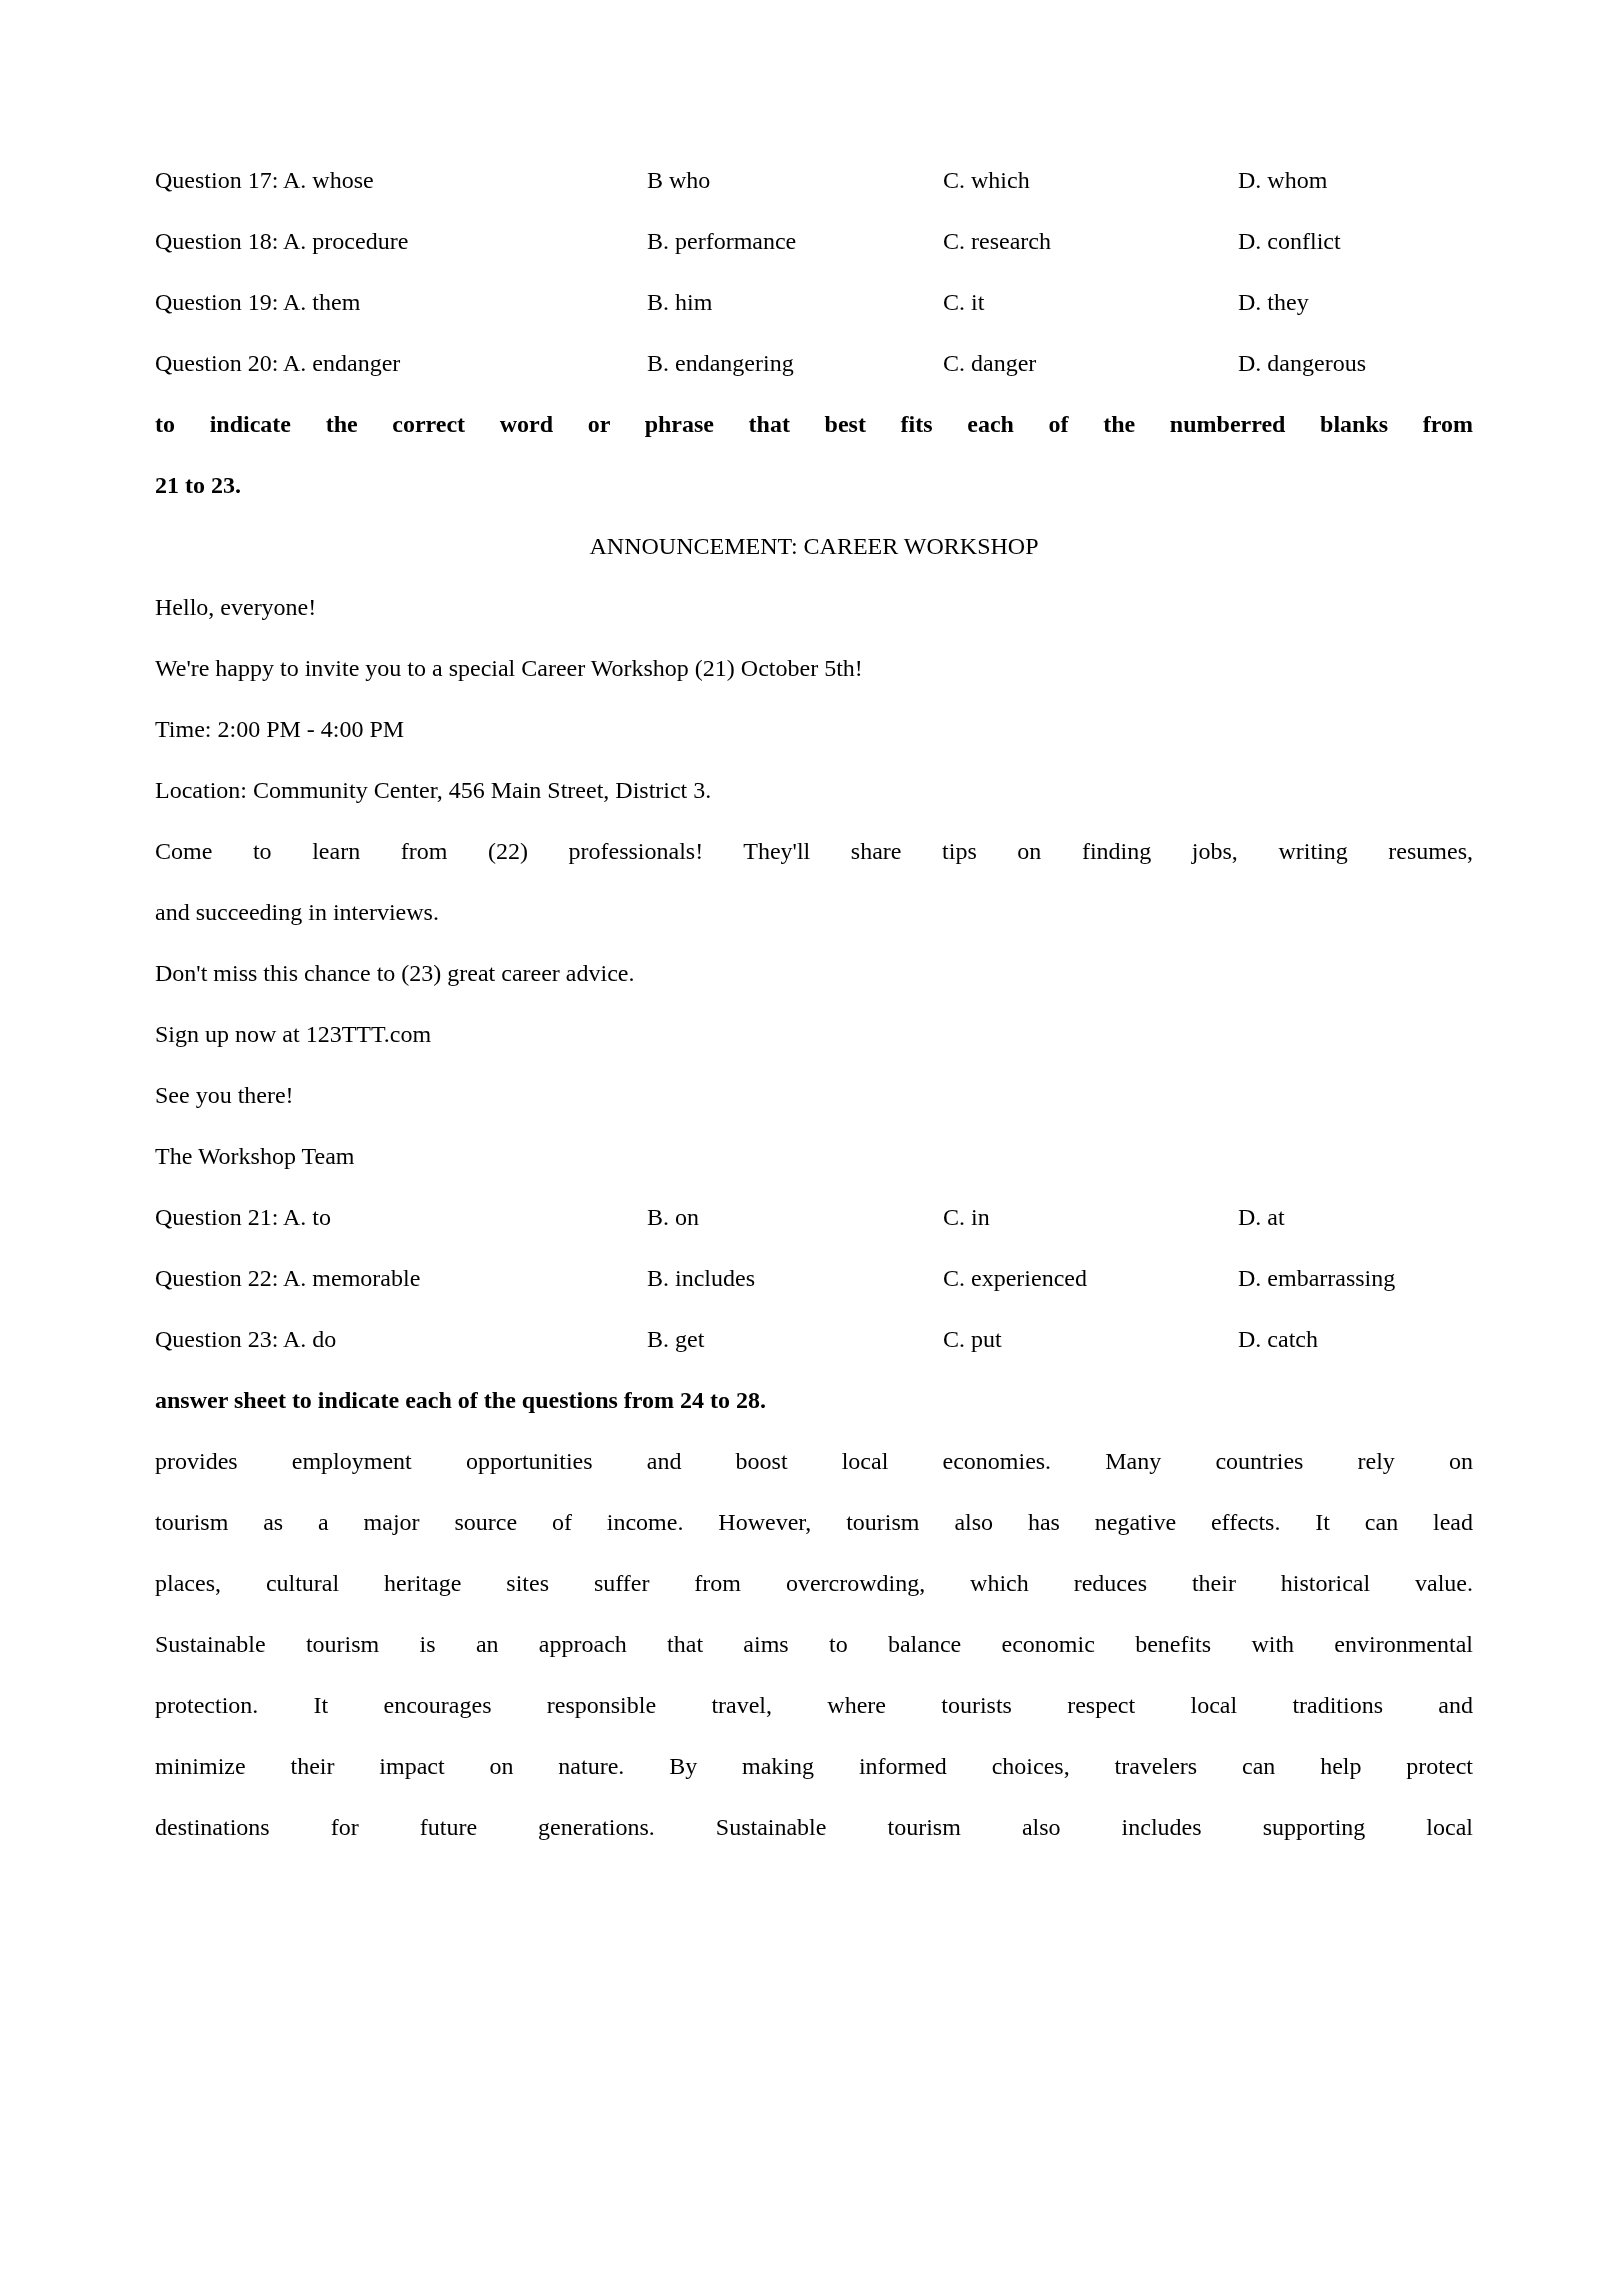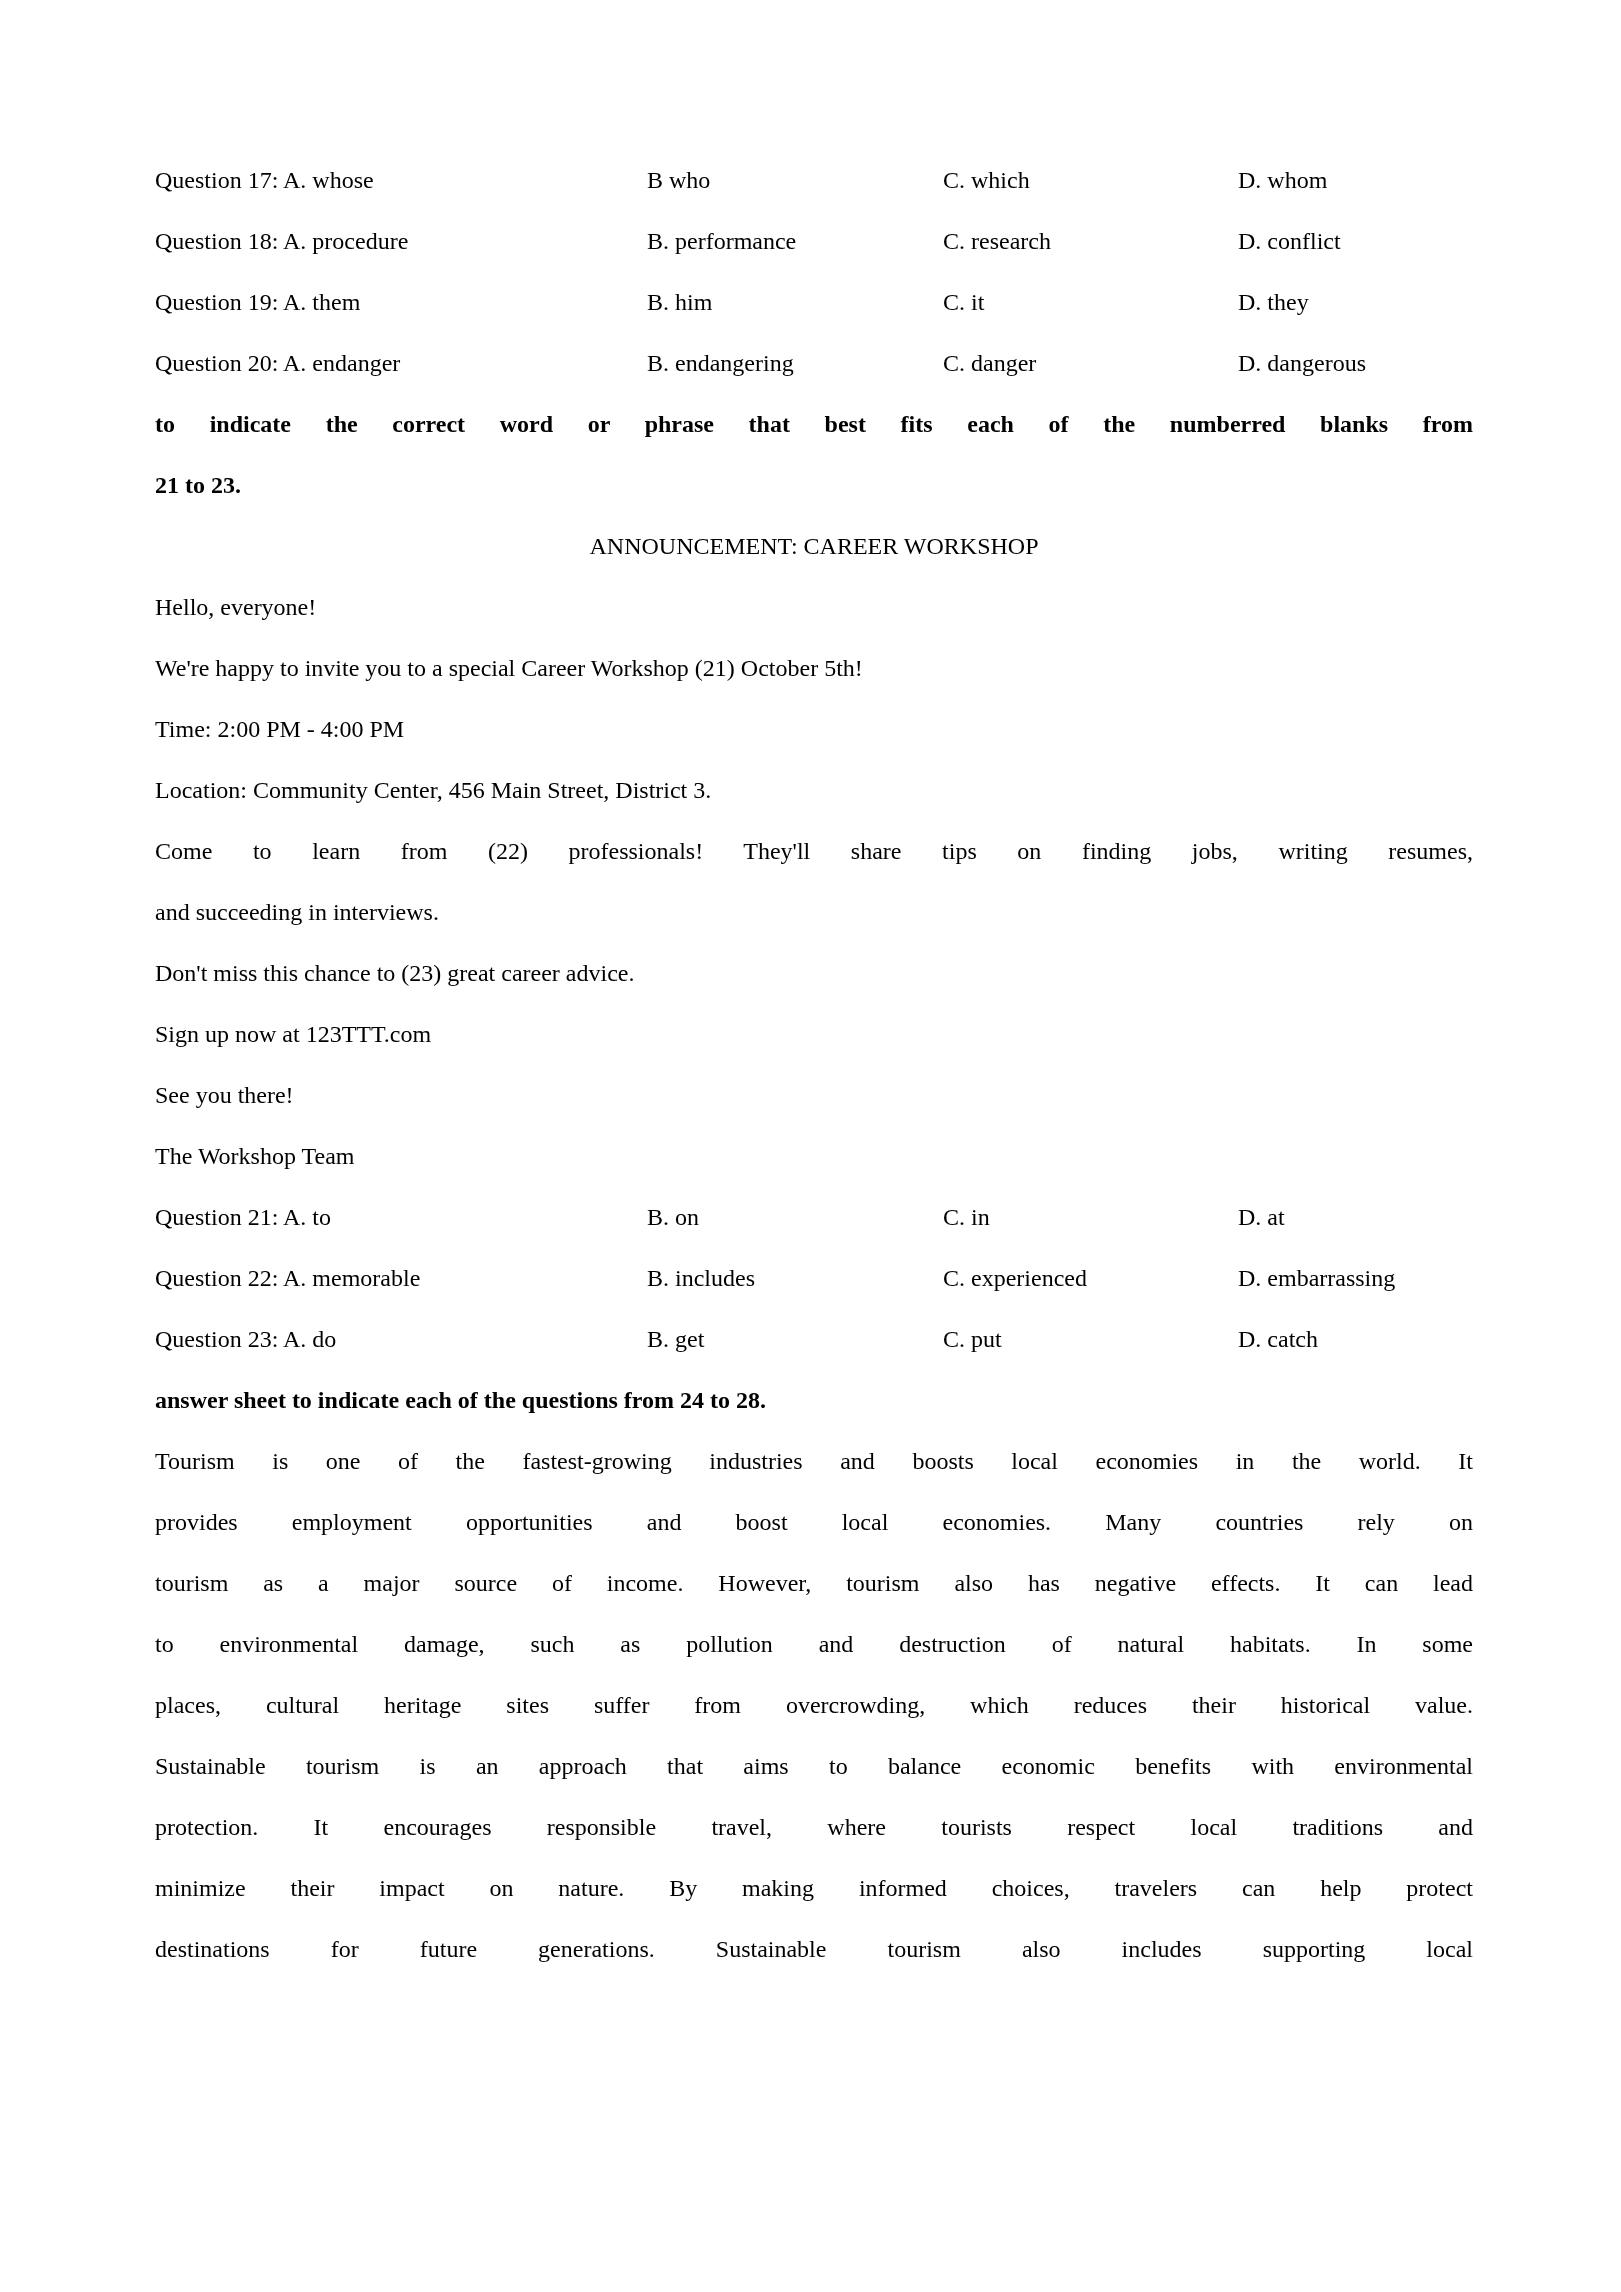--- a/index.html
+++ b/index.html
@@ -133,24 +133,22 @@
       <span class="c2">C. put</span>
       <span class="c3">D. catch</span>
     </div>
   </div>
 
   <div>
     <span class="line instr">answer sheet to indicate each of the questions from 24 to 28.</span>
   </div>
 
   <div class="passage">
-    <span class="pl">Tourism is one of the fastest-growing industries and boosts local economies in the world. It</span>
     <span class="pl">provides employment opportunities and boost local economies. Many countries rely on</span>
     <span class="pl">tourism as a major source of income. However, tourism also has negative effects. It can lead</span>
-    <span class="pl">to environmental damage, such as pollution and destruction of natural habitats. In some</span>
     <span class="pl">places, cultural heritage sites suffer from overcrowding, which reduces their historical value.</span>
     <span class="pl">Sustainable tourism is an approach that aims to balance economic benefits with environmental</span>
     <span class="pl">protection. It encourages responsible travel, where tourists respect local traditions and</span>
     <span class="pl">minimize their impact on nature. By making informed choices, travelers can help protect</span>
     <span class="pl">destinations for future generations. Sustainable tourism also includes supporting local</span>
   </div>
 
 </div>
 
 

